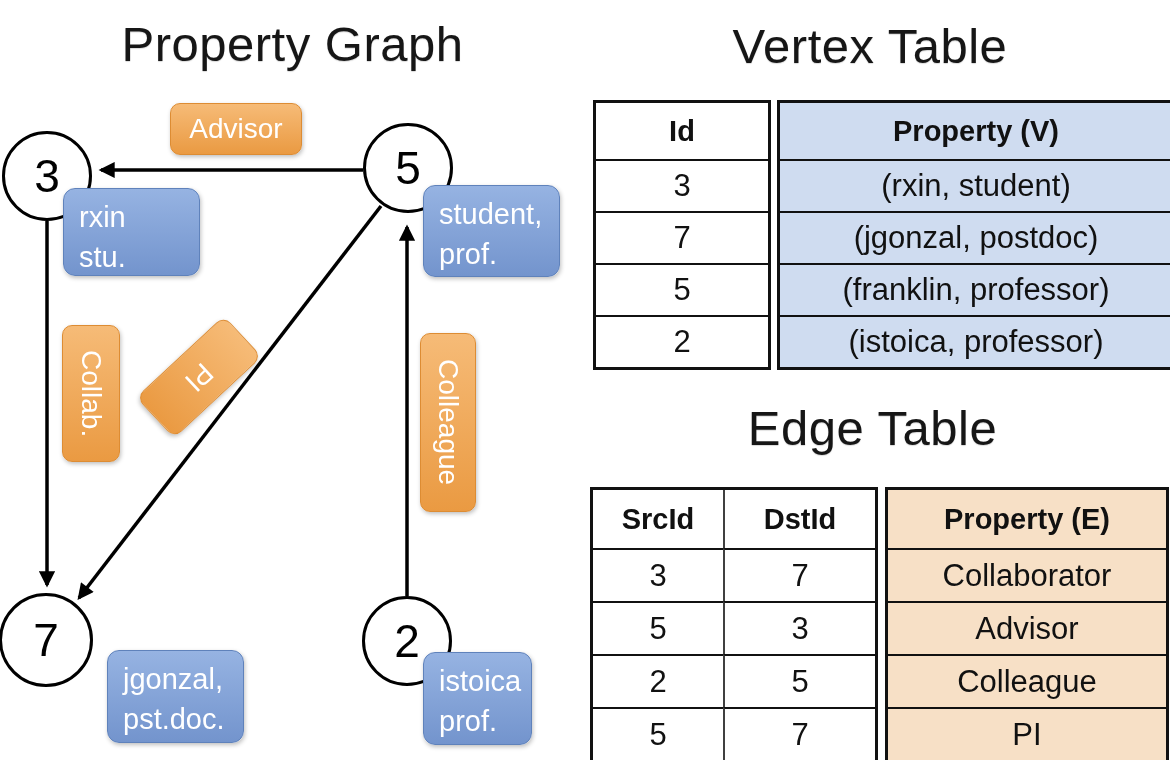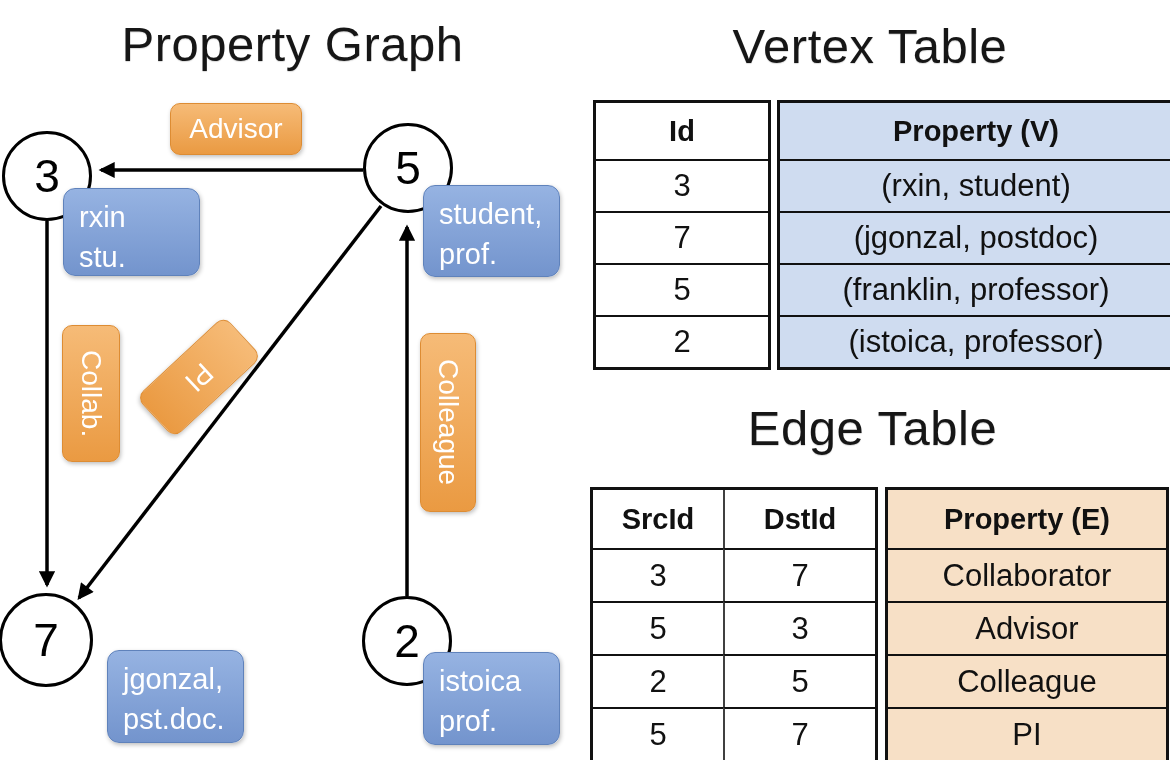--- a/index.html
+++ b/index.html
@@ -114,21 +114,21 @@
     <div>stu.</div>
   </div>
   <div class="card" style="left:423px; top:185px; width:137px; height:92px;">
     <div>student,</div>
     <div>prof.</div>
   </div>
   <div class="card" style="left:63px; top:650px; width:137px; height:93px;margin-left:44px;">
     <div>jgonzal,</div>
     <div>pst.doc.</div>
   </div>
-  <div class="card" style="left:423px; top:652px; width:137px; height:93px;">
+  <div class="card" style="left:423px; top:652px; width:109px; height:93px;">
     <div>istoica</div>
     <div>prof.</div>
   </div>
 
   <div class="dtable vtable">
     <div class="subtable" id="vt-id">
         <div class="cell header">Id</div>
         <div class="cell">3</div>
         <div class="cell">7</div>
         <div class="cell">5</div>

